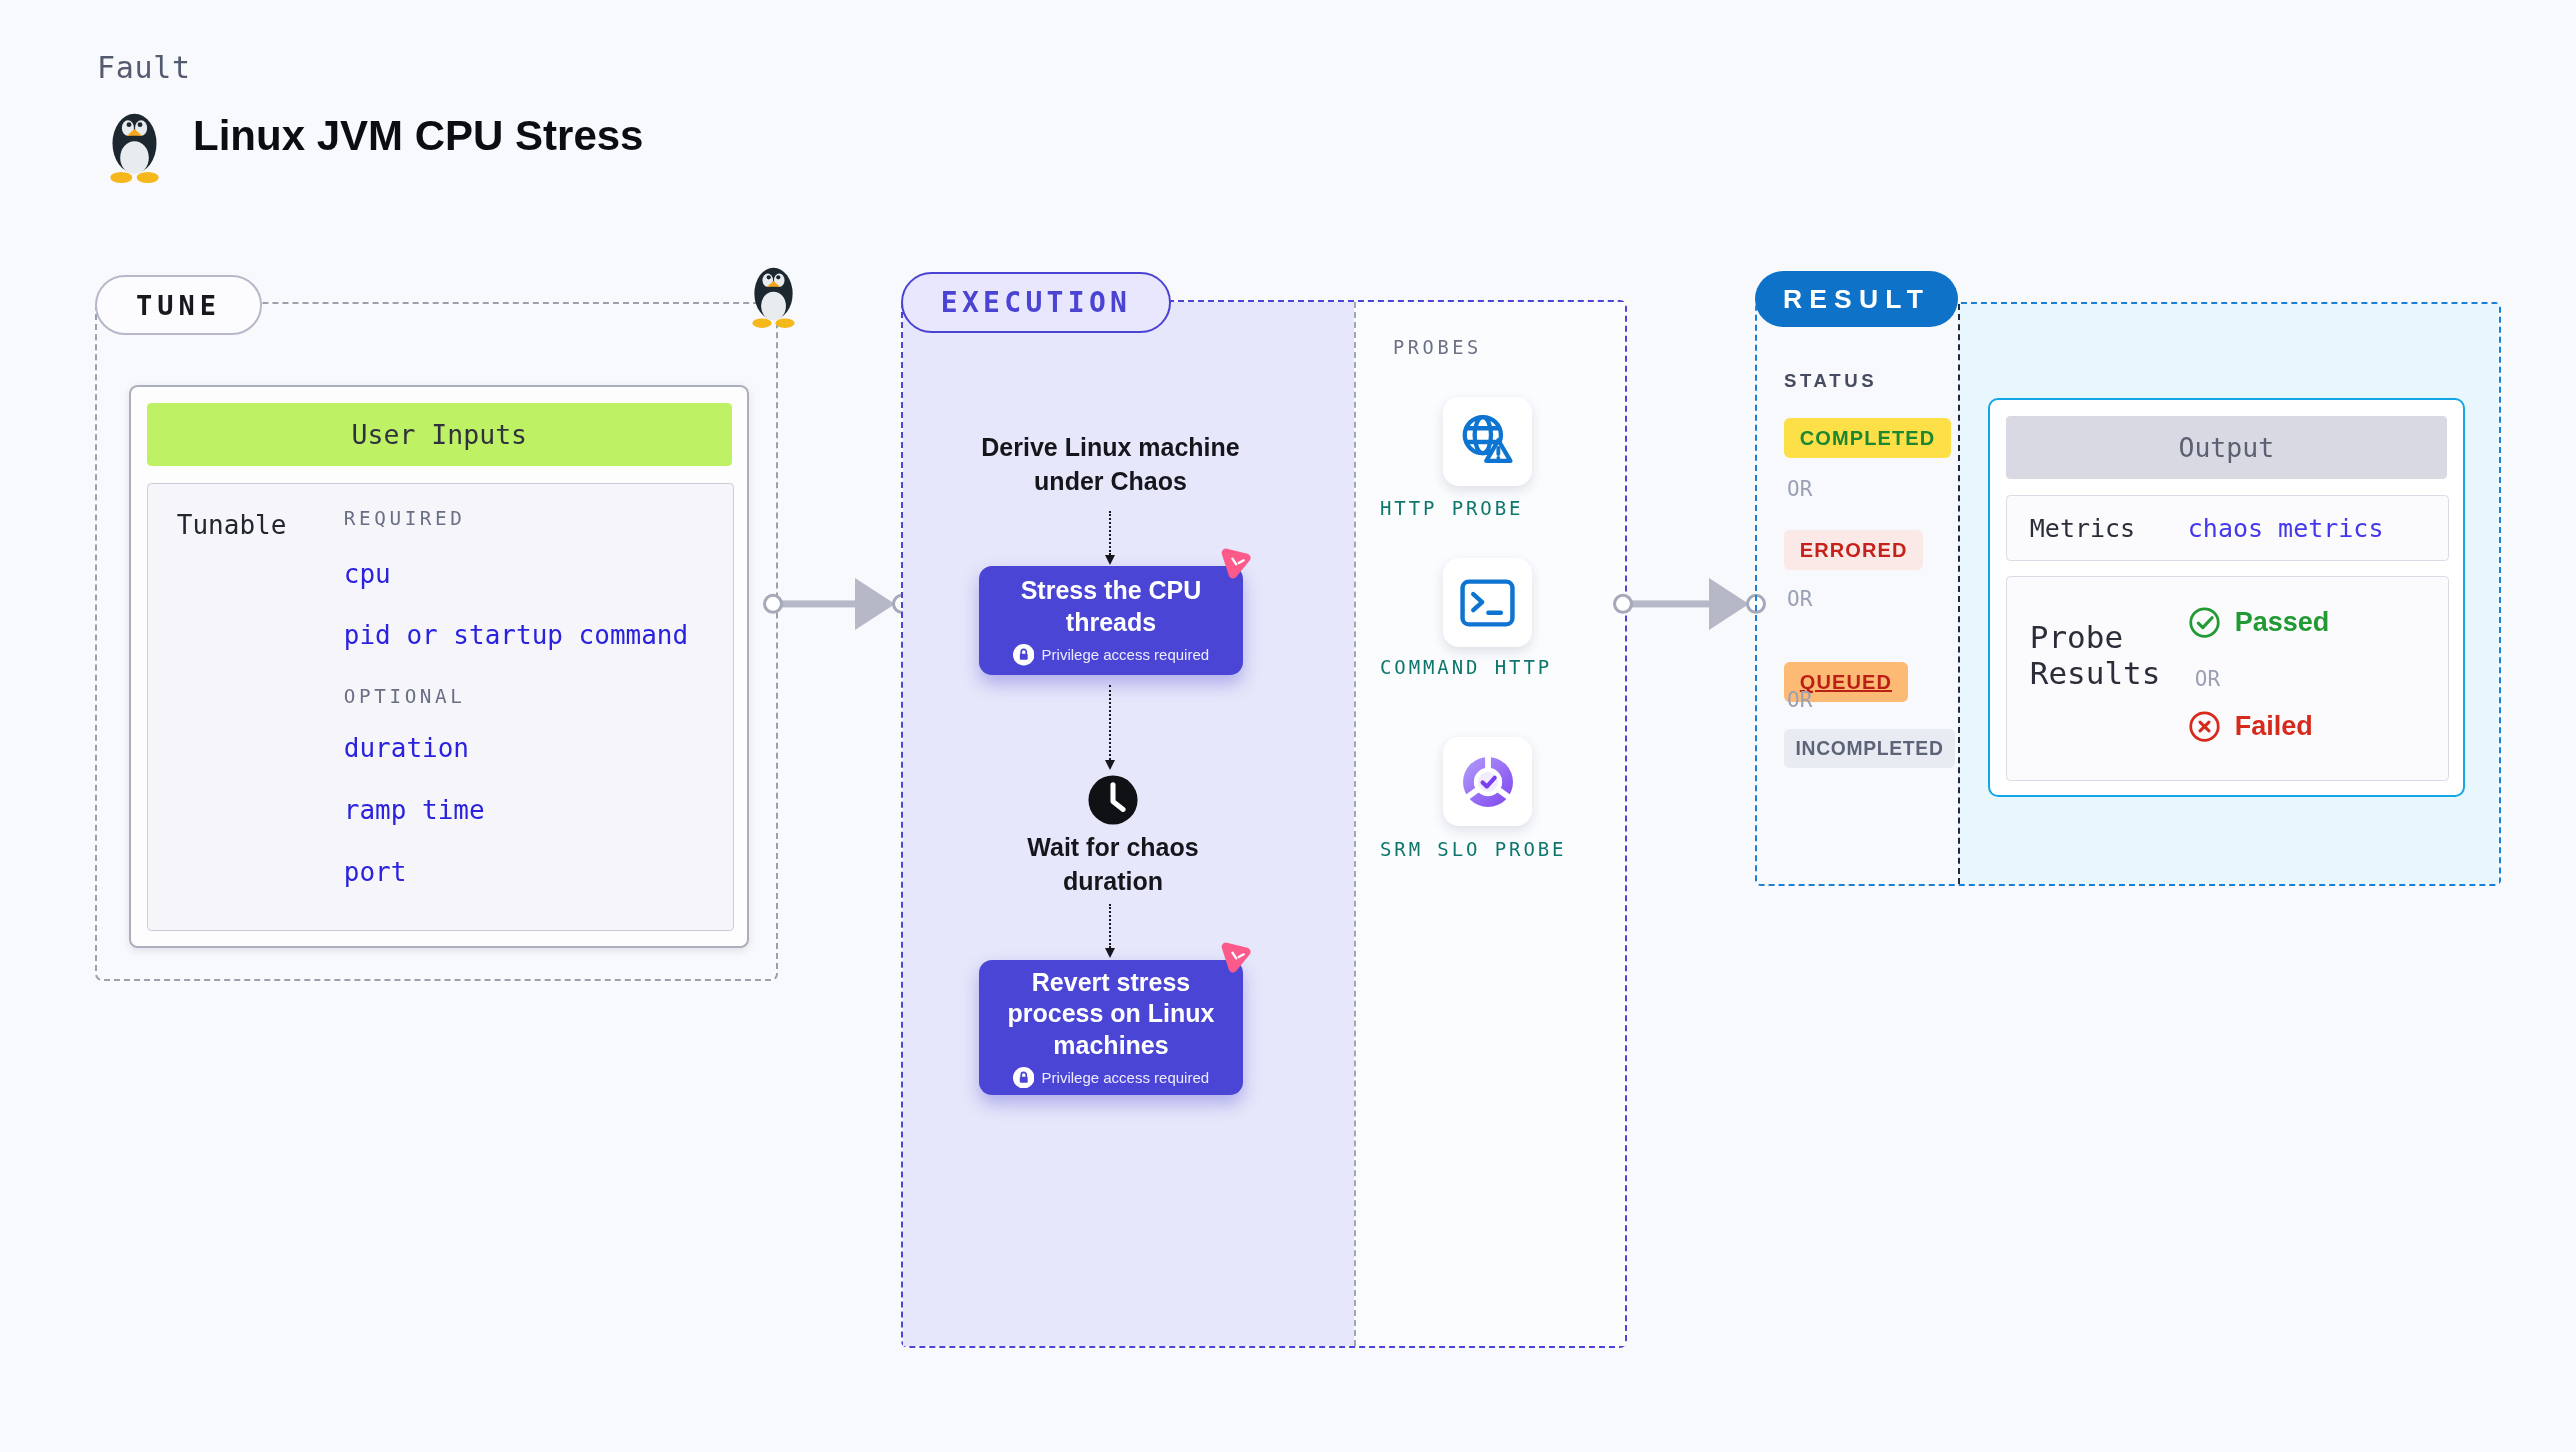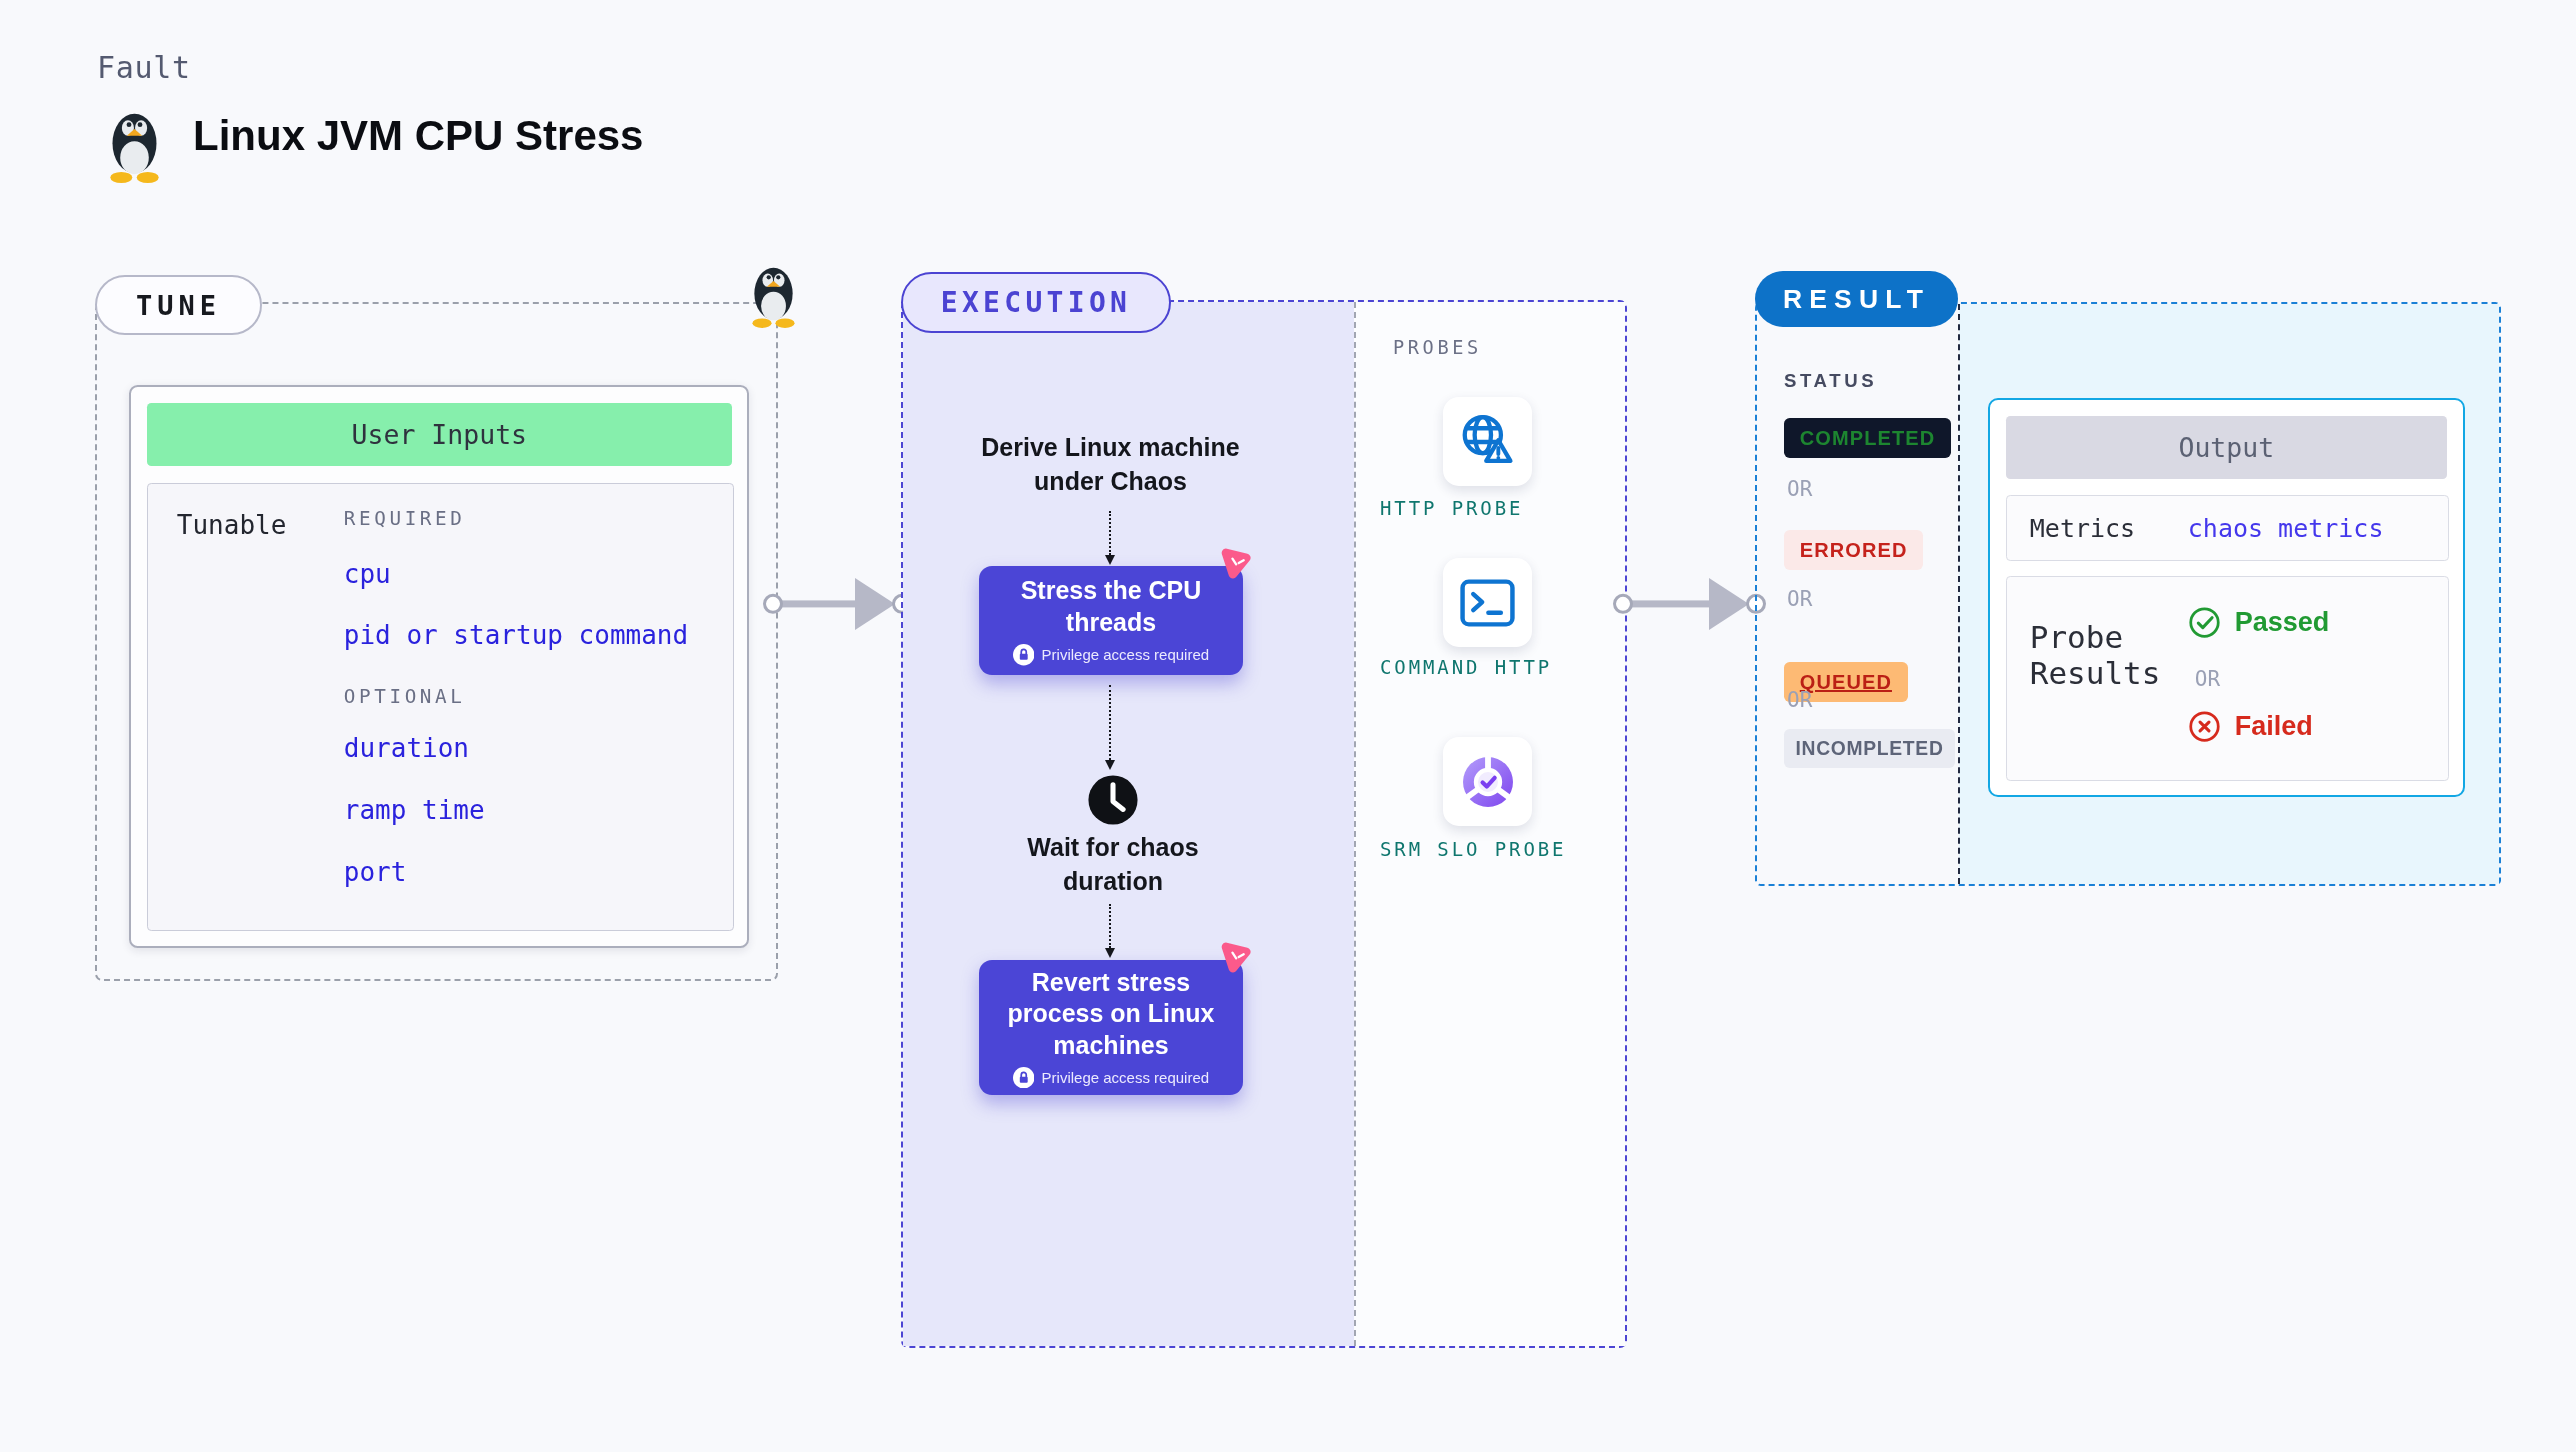--- a/index.html
+++ b/index.html
@@ -30,21 +30,21 @@
   .pill-tune{left:95px;top:275px;width:163px;height:56px;background:#fcfcff;border:2.1px solid #b6b8c9;
     font-weight:700;font-size:27px;letter-spacing:5px;color:#17191f;}
   .pill-exec{left:901px;top:272px;width:266px;height:57px;background:#e8e7fd;border:2.9px solid #4b43d2;
     font-weight:700;font-size:28px;letter-spacing:4.3px;color:#4b43d2;}
   .pill-result{left:1755px;top:271px;width:203px;height:56px;background:#0d72c8;
     font-weight:700;font-size:26.5px;letter-spacing:7.2px;color:#ffffff;}
 
   
   .ui-card{left:129px;top:385px;width:616px;height:559px;background:#fdfdfe;border:2.1px solid #abaebc;
     border-radius:8.6px;box-shadow:0 2.9px 8.6px rgba(30,34,60,.10);}
-  .ui-header{position:absolute;left:15.8px;top:15.8px;width:585px;height:63px;background:#86efac;border-radius:4.3px;
+  .ui-header{position:absolute;left:15.8px;top:15.8px;width:585px;height:63px;background:#bef264;border-radius:4.3px;
     display:flex;align-items:center;justify-content:center;font-size:26.5px;color:#2f323e;}
   .ui-body{position:absolute;left:15.8px;top:96px;width:585px;height:446px;background:#f6f6fa;
     border:1.4px solid #caccd9;border-radius:4.3px;}
   .ui-rowlabel{position:absolute;left:29px;top:26px;font-size:26px;color:#23262f;}
   .ui-sec{position:absolute;left:196px;font-size:19.3px;letter-spacing:3.6px;color:#6a6f85;}
   .ui-link{position:absolute;left:196px;font-size:26px;color:#2a22dd;white-space:nowrap;text-decoration:none;}
 
   
   .garrow{height:53px;}
   .a-shaft{position:absolute;left:17px;right:57px;top:50%;height:7.2px;transform:translateY(-50%);background:#b6b8c7;}
@@ -81,21 +81,21 @@
   .probe-card{width:89px;height:89px;background:#ffffff;border-radius:15.8px;
     box-shadow:0 4.3px 11.5px rgba(25,35,70,.12);display:flex;align-items:center;justify-content:center;}
   .pc1{left:1443px;top:397px;} .pc2{left:1443px;top:558px;} .pc3{left:1443px;top:737px;}
   .probe-label{width:215px;text-align:left;font-size:19px;line-height:29px;letter-spacing:2.9px;color:#0f766e;}
   .pl1{left:1380px;top:494px;} .pl2{left:1380px;top:653px;} .pl3{left:1380px;top:835px;}
 
   
   .status-label{left:1784px;top:370px;font-weight:700;font-size:18.6px;letter-spacing:3.6px;color:#464b61;}
   .status-badge{position:absolute;left:1784px;display:inline-block;padding:8.6px 15.8px;border-radius:5.7px;
     font-weight:700;font-size:20px;letter-spacing:1.1px;}
-  .bg-completed{top:418px;background:#0f172a;color:#1d8630;}
+  .bg-completed{top:418px;background:#fde047;color:#1d8630;}
   .bg-errored{top:530px;background:#fbe9e8;color:#c5221c;}
   .bg-queued{top:662px;background:#fdba74;color:#bb1f15;text-decoration:underline;}
   .bg-incompleted{top:729px;background:#e9ebf2;color:#5d6478;padding:8.6px 11.5px;font-size:19.3px;letter-spacing:0.7px;}
   .or-text{font-size:21px;color:#9aa0b5;}
   .or1{left:1787px;top:477px;} .or2{left:1787px;top:587px;} .or3{left:1787px;top:688px;}
 
   
   .output-card{left:1988px;top:398px;width:473px;height:395px;background:#fff;border:2.9px solid #12a7e4;border-radius:10px;}
   .out-header{position:absolute;left:15.8px;top:15.8px;width:441px;height:63px;background:#d9d9e3;border-radius:4.3px;
     display:flex;align-items:center;justify-content:center;font-size:26.5px;color:#5b6173;}

